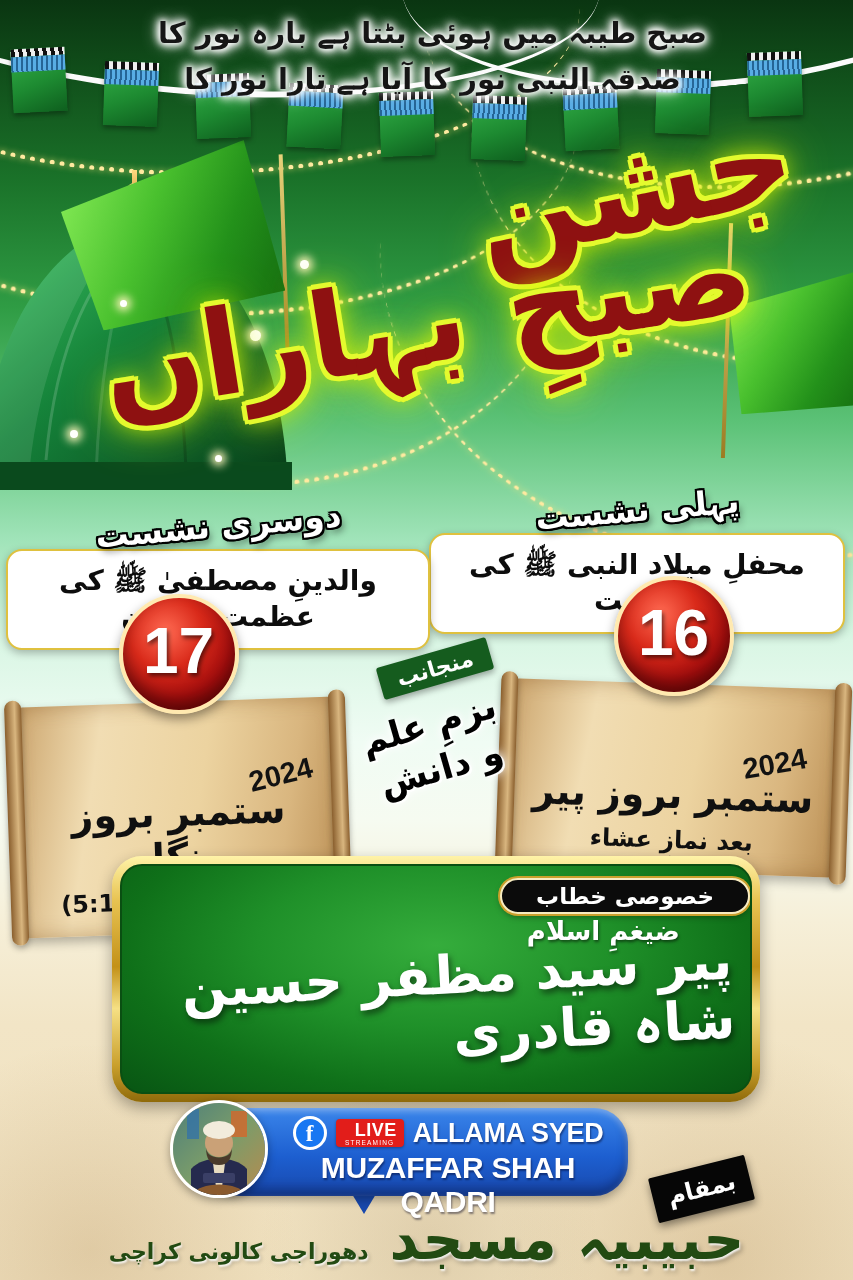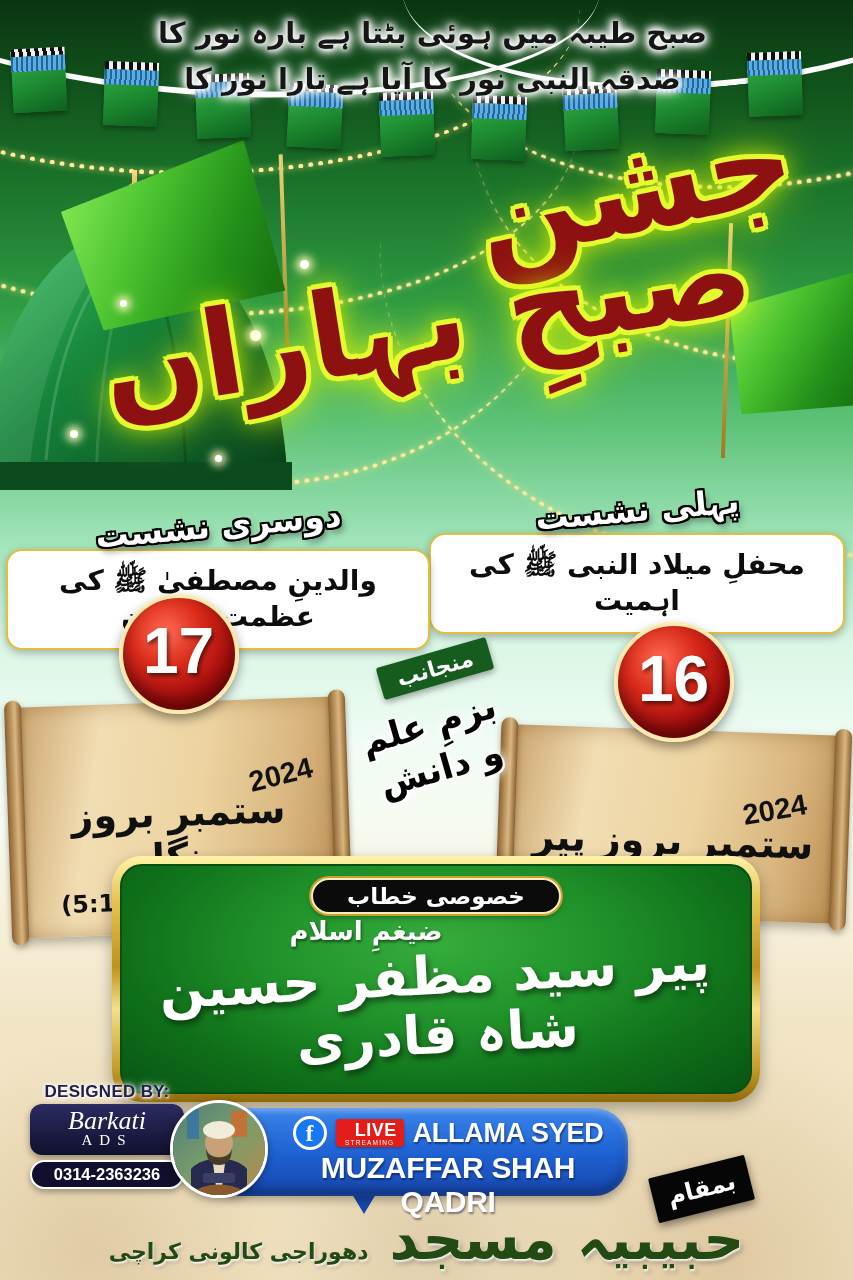--- a/index.html
+++ b/index.html
@@ -73,21 +73,21 @@
   .session-a{top:490px;right:8px;width:416px;}
   .session-b{top:506px;left:6px;width:424px;}
   .session-header{display:inline-block;font-weight:bold;font-size:33px;color:#fff;transform:rotate(-5deg);
     text-shadow:2px 0 0 #000,-2px 0 0 #000,0 2px 0 #000,0 -2px 0 #000,
       2px 2px 0 #000,-2px -2px 0 #000,2px -2px 0 #000,-2px 2px 0 #000,3px 5px 7px rgba(0,0,0,.45);}
   .session-box{margin-top:4px;background:#fff;border:2px solid #dfc13f;border-radius:16px;
     padding:12px 10px;font-weight:bold;font-size:28px;color:#0d0d0d;line-height:1.3;
     box-shadow:0 3px 9px rgba(0,0,0,.28);}
 
   .datecard{position:absolute;z-index:7;text-align:center;direction:rtl;}
-  .date-16{top:674px;right:12px;width:335px;}
+  .date-16{top:628px;right:12px;width:335px;}
   .date-17{top:646px;left:16px;width:325px;}
   .scroll{position:relative;margin-top:56px;border-radius:10px;padding:64px 24px 18px;
     background:linear-gradient(100deg,#caa36b 0%,#f1ddb3 25%,#ecd3a0 55%,#d9b67f 80%,#b98d52 100%);
     box-shadow:inset 0 0 20px rgba(120,70,20,.38),0 5px 11px rgba(0,0,0,.28);}
   .date-16 .scroll{transform:rotate(2deg);}
   .date-17 .scroll{transform:rotate(-2deg);}
   .scroll::before,.scroll::after{content:"";position:absolute;top:-7px;bottom:-7px;width:17px;
     border-radius:9px;background:linear-gradient(90deg,#8a5f2e,#d9b67f 60%,#8a5f2e);
     box-shadow:0 3px 6px rgba(0,0,0,.3);}
   .scroll::before{left:-8px;}
@@ -110,21 +110,21 @@
     padding:4px 18px;transform:rotate(-16deg);border-radius:3px;box-shadow:0 3px 6px rgba(0,0,0,.35);}
   .org-name{margin-top:16px;font-size:35px;font-weight:bold;color:#000;transform:rotate(-16deg);
     line-height:1.3;text-shadow:0 0 8px #fff,0 0 14px #fff,2px 2px 0 rgba(255,255,255,.9);}
 
   .gbanner{position:absolute;top:856px;left:112px;width:632px;height:230px;z-index:7;
     border-radius:30px;padding:8px;
     background:linear-gradient(180deg,#fff3a8 0%,#e8c352 18%,#c39118 45%,#f6e084 62%,#caa02c 85%,#8f6a0a 100%);
     box-shadow:0 6px 15px rgba(0,0,0,.32);}
   .gbanner-inner{width:100%;height:100%;border-radius:22px;border:2px solid #0a4f12;box-sizing:border-box;
     background:radial-gradient(ellipse at 50% 35%,#35ad3c 0%,#1f9029 40%,#0f7019 70%,#085513 100%);
-    text-align:center;position:relative;overflow:hidden;direction:rtl;}
+    text-align:right;position:relative;overflow:hidden;direction:rtl;}
   .gb-badge{display:inline-block;margin-top:12px;background:#0b0b0b;color:#fff;font-size:23px;
     font-weight:bold;padding:3px 34px;border-radius:999px;border:2px solid #f7ecc0;
     box-shadow:0 0 0 2px #caa02c,0 3px 6px rgba(0,0,0,.35);}
   .gb-honorific{margin-top:2px;transform:translateX(-70px);color:#fff;font-size:26px;font-weight:bold;
     text-shadow:1px 2px 3px rgba(0,0,0,.5);}
   .gb-name{margin-top:0;font-size:53px;font-weight:bold;color:#fff;line-height:1.12;padding:0 16px;
     transform:rotate(-3deg);text-shadow:2px 4px 6px rgba(0,0,0,.5);}
 
   .designed{position:absolute;top:1082px;left:30px;width:154px;z-index:8;text-align:center;
     font-family:"Liberation Sans",sans-serif;}
@@ -280,28 +280,20 @@
   </div>
 
   <div class="gbanner">
     <div class="gbanner-inner">
       <span class="gb-badge">خصوصی خطاب</span>
       <div class="gb-honorific">ضیغمِ اسلام</div>
       <div class="gb-name">پیر سید مظفر حسین شاہ قادری</div>
     </div>
   </div>
 
-  <div class="designed">
-    <div class="designed-title">DESIGNED BY:</div>
-    <div class="brand-box">
-      <div class="brand-name">Barkati</div>
-      <div class="brand-sub">ADS</div>
-    </div>
-    <div class="phone-pill">0314-2363236</div>
-  </div>
 
   <div class="photo">
     <svg viewBox="0 0 92 92" width="92" height="92" aria-hidden="true">
       <defs>
         <linearGradient id="pbg" x1="0" y1="0" x2="1" y2="1">
           <stop offset="0" stop-color="#4e7f7a"></stop>
           <stop offset=".5" stop-color="#7a9c6a"></stop>
           <stop offset="1" stop-color="#b98b4e"></stop>
         </linearGradient>
       </defs>

